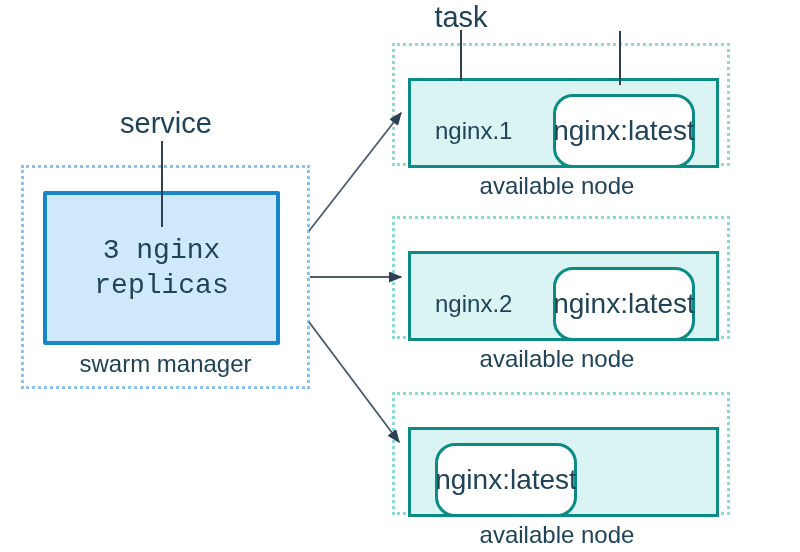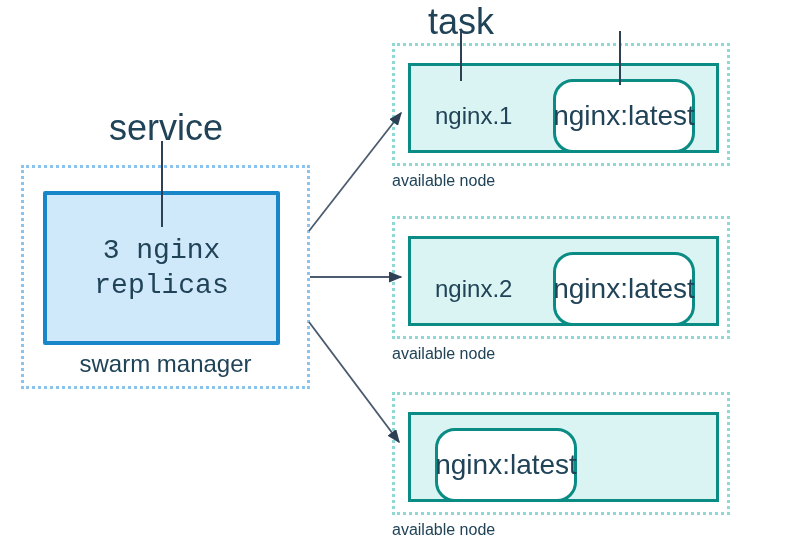--- a/index.html
+++ b/index.html
@@ -26,21 +26,21 @@
     width:800px;
     height:552px;
     background:var(--background);
     overflow:hidden;
     color:var(--text);
   }
   
   .callout{
     position:absolute;
     transform:translateX(-50%);
-    font-size:36px;
+    font-size:29px;
     line-height:1.1;
     color:var(--text);
     white-space:nowrap;
   }
   
   .manager-group{
     position:absolute;
     left:21px; top:165px;
     width:289px; height:224px;
     border:3px dotted var(--manager-dotted);
@@ -82,21 +82,21 @@
   }
   .node-frame{
     position:absolute;
     left:0; top:0;
     width:338px; height:123px;
     border:3px dotted var(--node-dotted);
     box-sizing:border-box;
   }
   .node-box{
     position:absolute;
-    left:13px; top:17px;
+    left:13px; top:32px;
     width:311px; height:90px;
     box-sizing:border-box;
     border:3px solid var(--node-border);
     background:var(--node-fill);
     display:flex;
     align-items:center;
     justify-content:space-between;
     padding:16px 21px 0 24px;
   }
   .task-name{
@@ -115,21 +115,22 @@
     justify-content:center;
   }
   .container-image-name{
     font-size:28px;
     color:var(--text);
     white-space:nowrap;
   }
   .node-caption{
     position:absolute;
     left:0; right:8px; top:129px;
-    font-size:16px;
+    text-align:center;
+    font-size:24px;
     color:var(--text);
   }
   
   .overlay{
     position:absolute;
     left:0; top:0;
     width:800px; height:552px;
     pointer-events:none;
   }
   .overlay .pointer{

